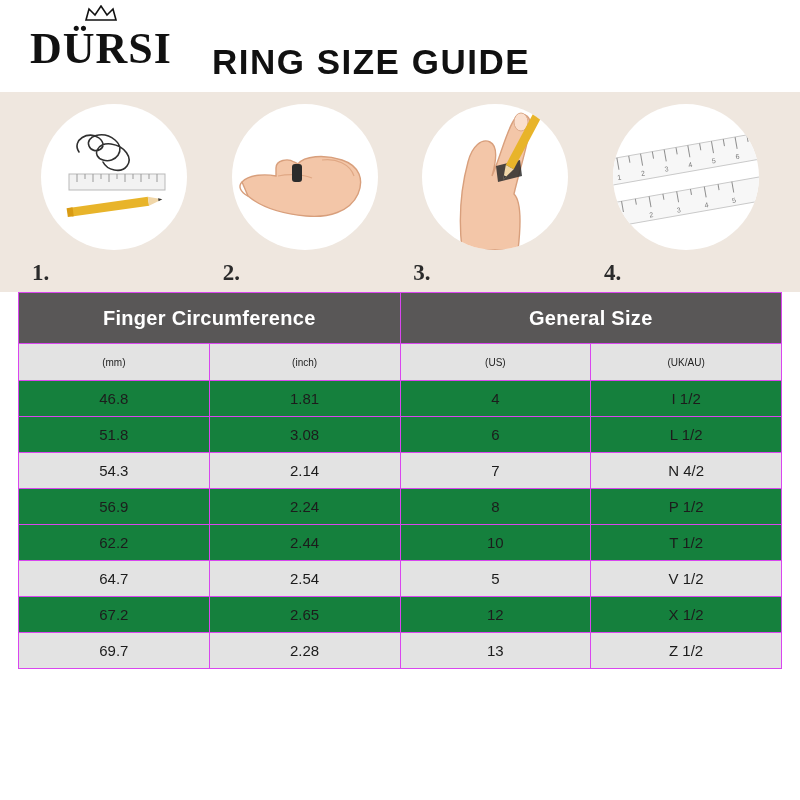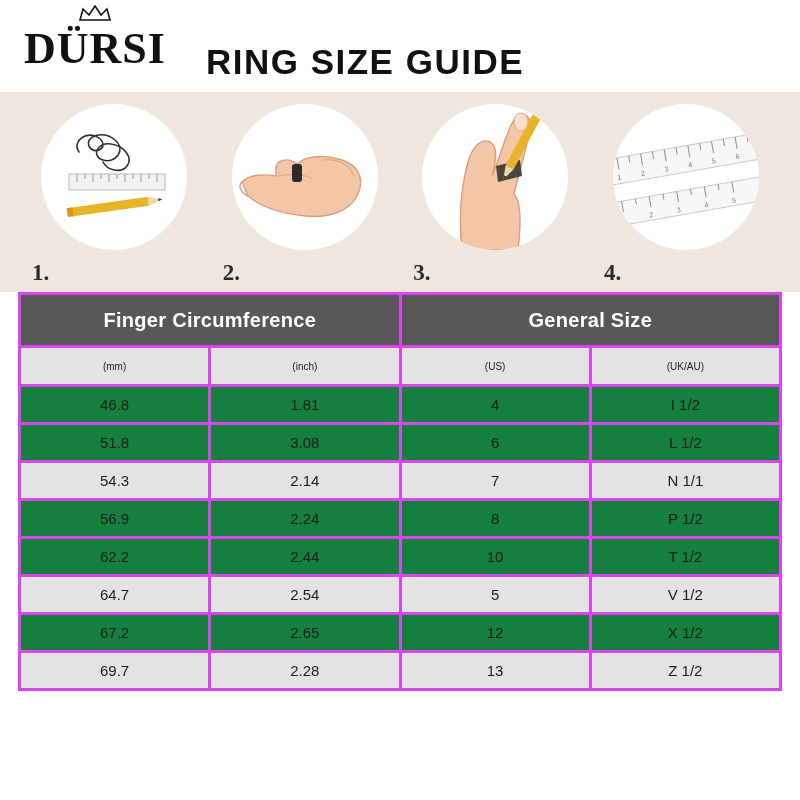--- a/index.html
+++ b/index.html
@@ -18,21 +18,21 @@
     width: 800px;
     height: 800px;
     background: #ffffff;
   }
 
   
   .header {
     height: 92px;
     display: flex;
     align-items: center;
-    padding-left: 24px;
+    padding-left: 30px;
     box-sizing: border-box;
   }
   .brand {
     position: relative;
     display: flex;
     flex-direction: column;
     align-items: center;
     margin-right: 40px;
   }
   .brand-crown {
@@ -104,21 +104,21 @@
   .table-wrap {
     padding: 0;
   }
   table.size-table {
     width: 764px;
     margin: 0 auto;
     border-collapse: collapse;
     table-layout: fixed;
   }
   table.size-table th, table.size-table td {
-    border: 3px solid #d946ef;
+    border: 1px solid #d946ef;
     text-align: center;
   }
   .hdr-row th {
     background: #595757;
     color: #ffffff;
     font-size: 20px;
     font-weight: bold;
     height: 48px;
     letter-spacing: 0.3px;
   }
@@ -296,21 +296,21 @@
         <tr class="data-row odd">
           <td>51.8</td>
           <td>3.08</td>
           <td>6</td>
           <td>L 1/2</td>
         </tr>
         <tr class="data-row even">
           <td>54.3</td>
           <td>2.14</td>
           <td>7</td>
-          <td>N 1/1</td>
+          <td>N 4/2</td>
         </tr>
         <tr class="data-row odd">
           <td>56.9</td>
           <td>2.24</td>
           <td>8</td>
           <td>P 1/2</td>
         </tr>
         <tr class="data-row odd">
           <td>62.2</td>
           <td>2.44</td>

